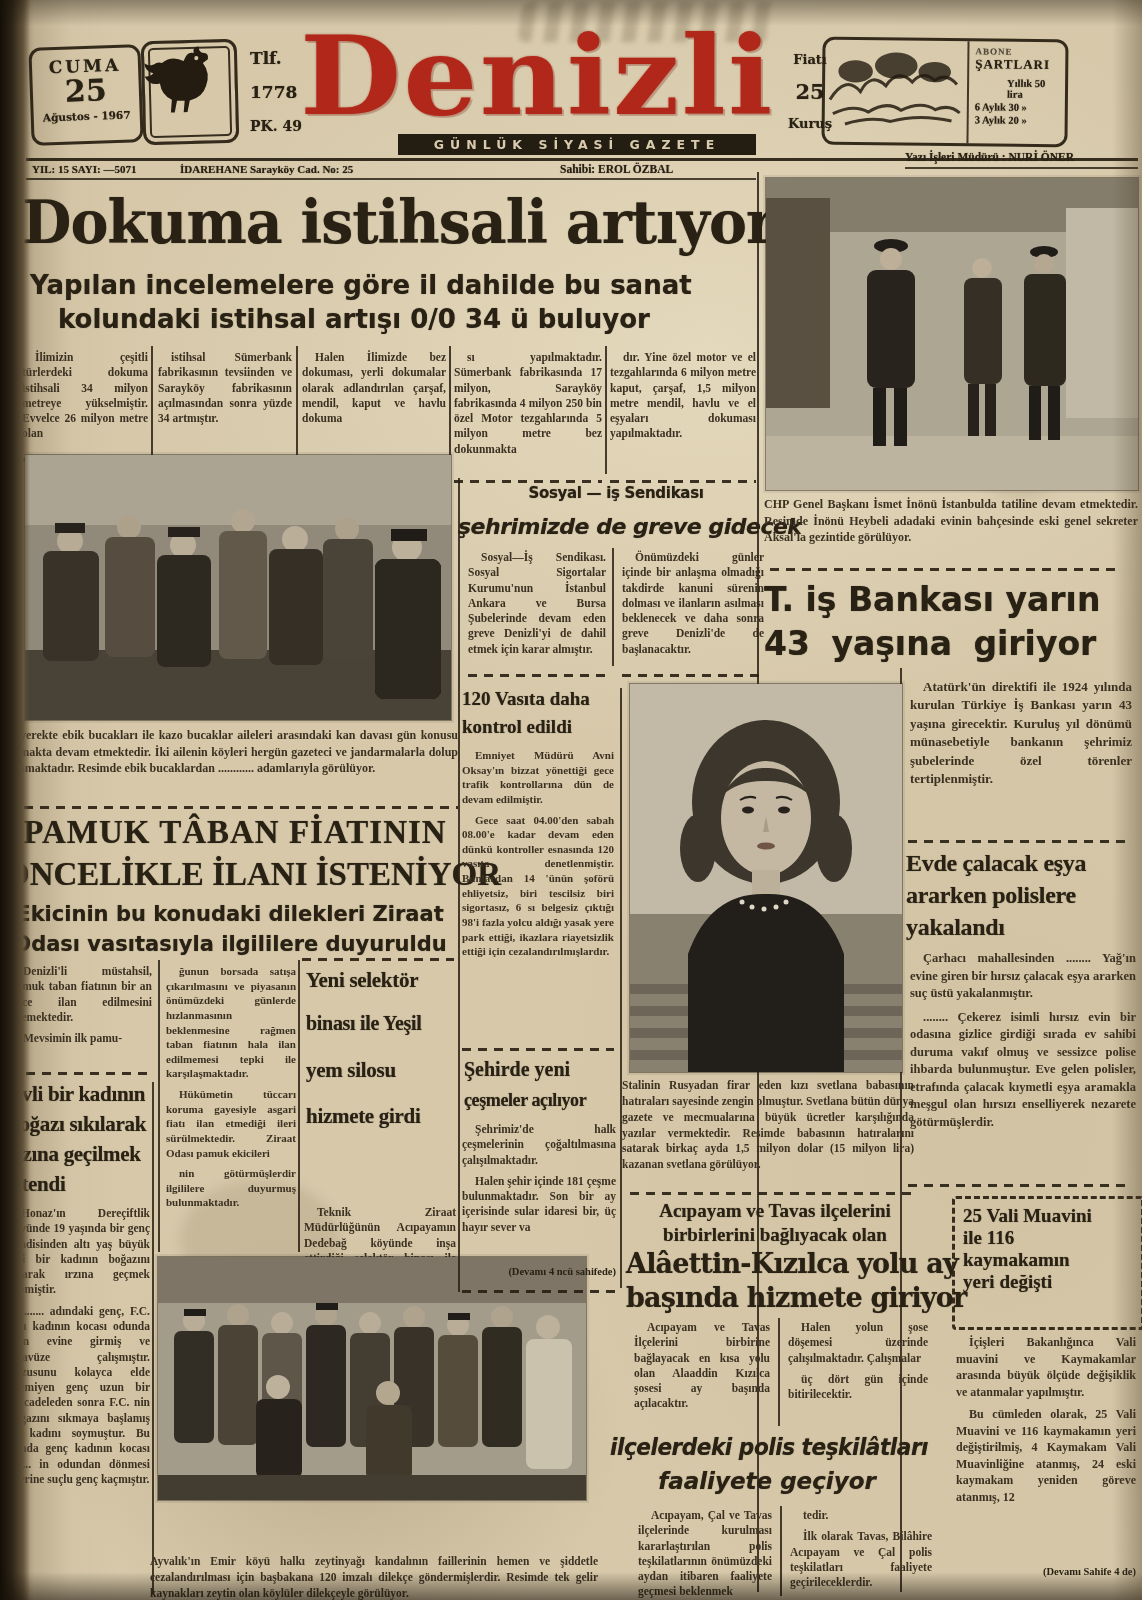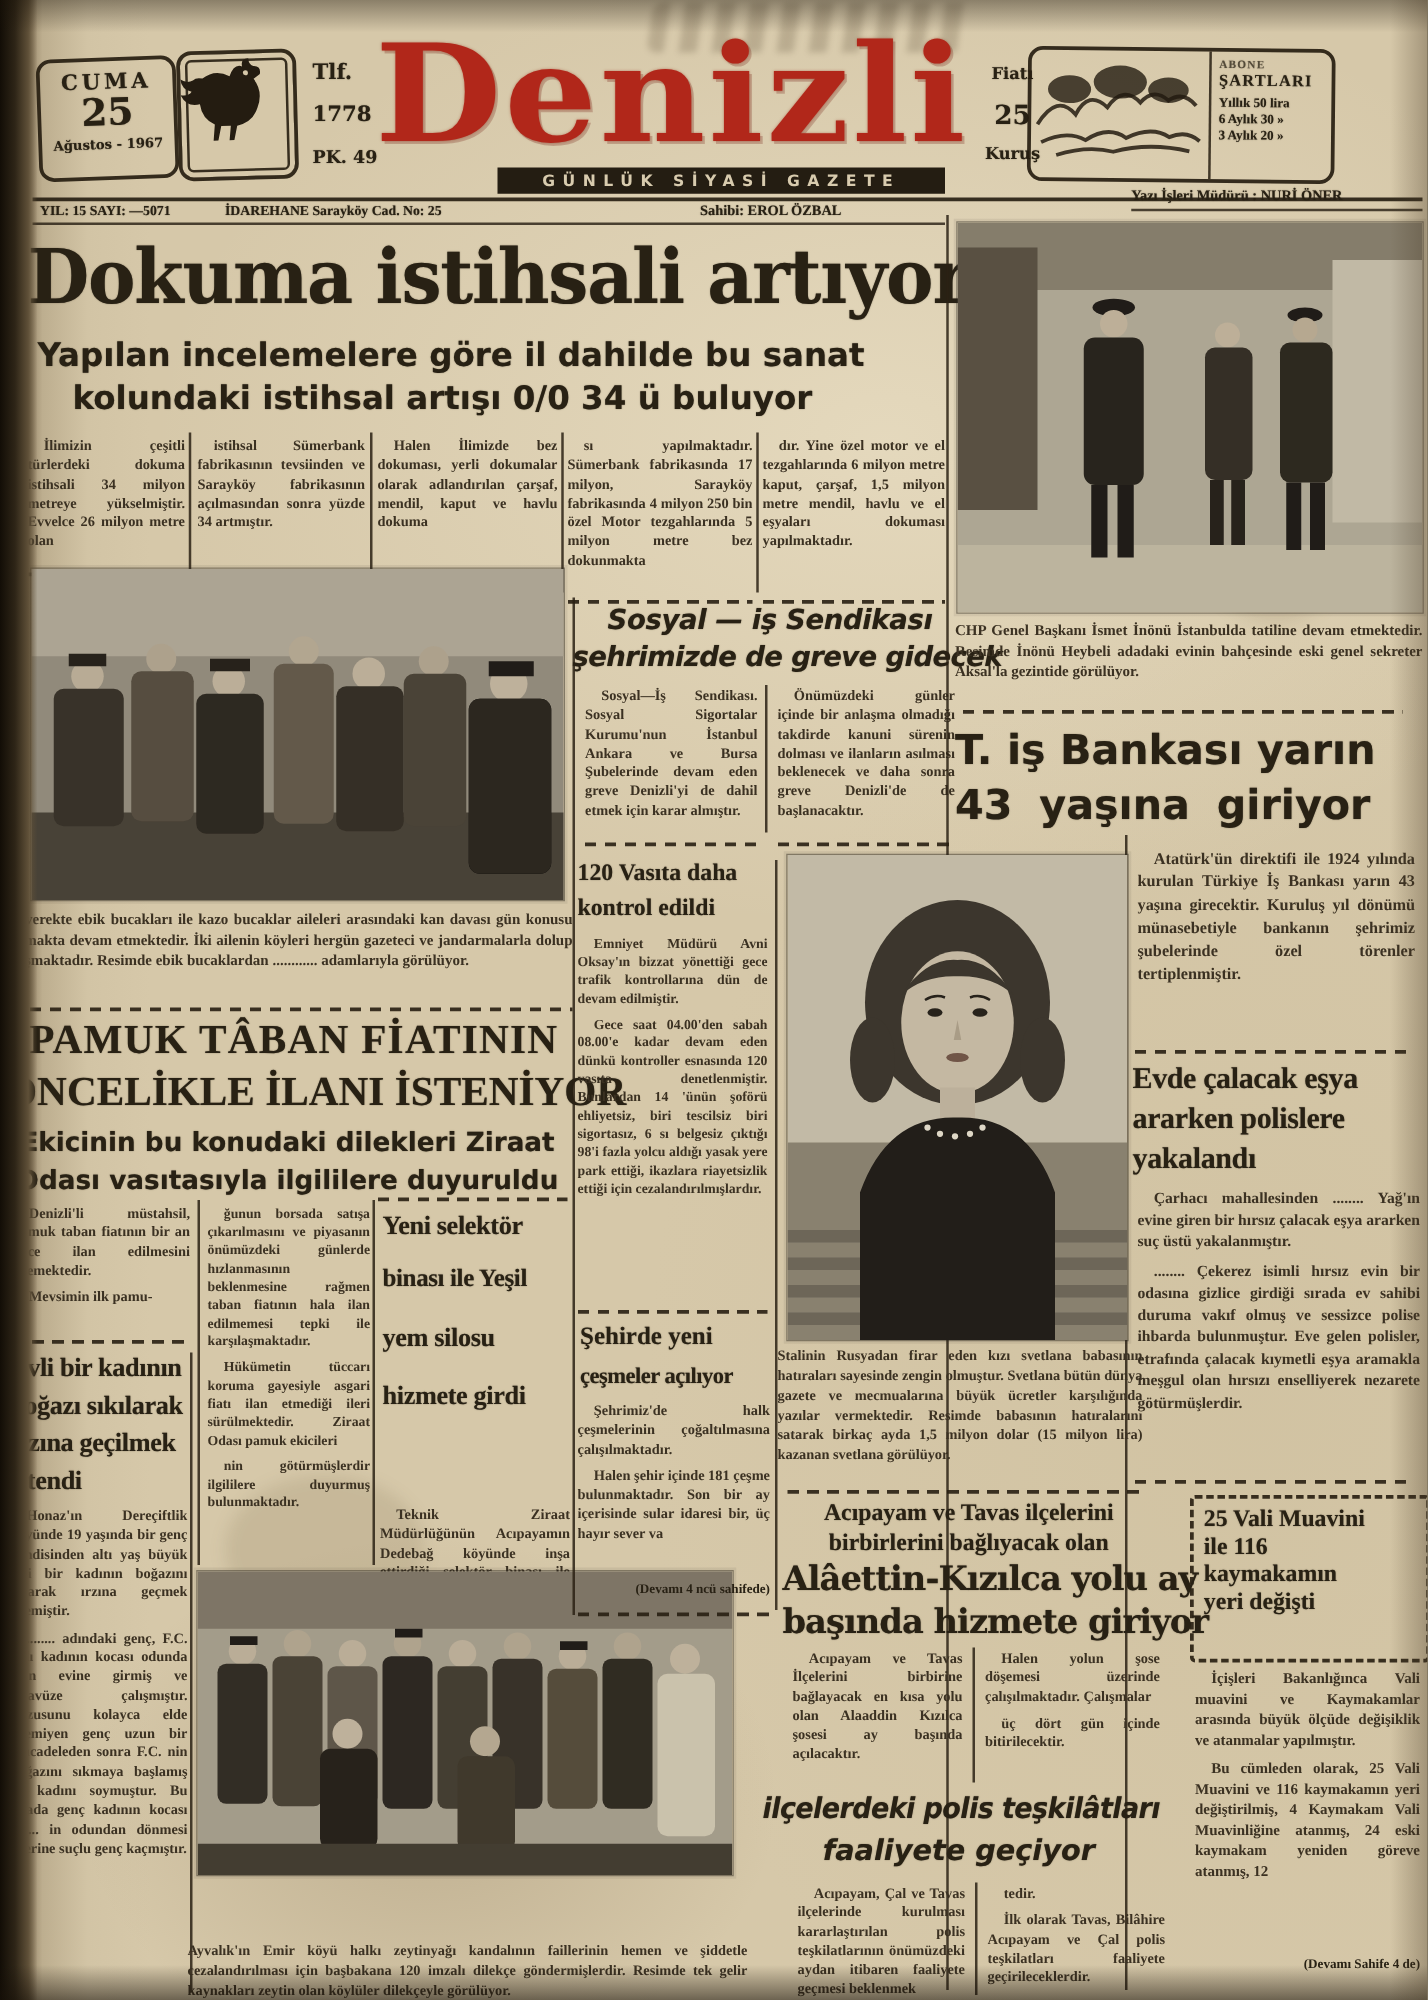--- a/index.html
+++ b/index.html
@@ -95,21 +95,21 @@
           <path d="M5 56 q15-25 30-8 q10-20 25-6 q12-18 26-4 q10-12 22-2 q12-8 22 4"></path>
           <path d="M8 70 q20-10 35-2 q18-12 32-2 q20-10 34-1 q14-6 24 3"></path>
           <path d="M20 80 q25-8 45-3 q28-8 60-1"></path>
         </g>
       </svg>
     </div>
     <div style="width:2px;background:rgba(38,29,16,.85);"></div>
     <div style="flex:1;padding:5px 4px 0 6px;">
       <div class="slabL ht" style="font-size:9px;letter-spacing:1px;opacity:.75;">ABONE</div>
       <div class="slabL ht" style="font-size:13px;letter-spacing:1px;">ŞARTLARI</div>
-      <div class="slabL ht" style="font-size:10.5px;margin-top:5px;">Yıllık 50 lira</div>
+      <div class="slabL ht" style="font-size:10.5px;margin-top:5px;margin-left:32px;">Yıllık 50 lira</div>
       <div class="slabL ht" style="font-size:10.5px;margin-top:2px;">6 Aylık 30 »</div>
       <div class="slabL ht" style="font-size:10.5px;margin-top:2px;">3 Aylık 20 »</div>
     </div>
   </div>
 
   <div class="abs hrule" style="left:26px;top:158px;width:1112px;"></div>
   <div class="abs nw slabL ht" style="left:32px;top:163px;font-size:11px;">YIL: 15   SAYI: —5071</div>
   <div class="abs nw slabL ht" style="left:180px;top:163px;font-size:11px;">İDAREHANE   Sarayköy   Cad. No: 25</div>
   <div class="abs nw slabL ht" style="left:560px;top:163px;font-size:11.5px;">Sahibi:  EROL ÖZBAL</div>
   <div class="abs nw slabL ht" style="left:905px;top:151px;font-size:11.5px;">Yazı İşleri Müdürü :  NURİ ÖNER</div>
@@ -252,21 +252,21 @@
         <circle cx="230" cy="136" r="12" fill="#bca986"></circle>
           <rect x="208" y="148" width="46" height="76" rx="8" fill="#3f3522"></rect>
       </g>
       <rect y="218" width="428" height="25" fill="#433928"></rect>
     </svg>
   </div>
   <div class="abs cap" style="left:150px;top:1506px;width:448px;height:62px;overflow:hidden;font-size:11.5px;margin-top:48px;">Ayvalık'ın Emir köyü halkı zeytinyağı kandalının faillerinin hemen ve şiddetle cezalandırılması için başbakana 120 imzalı dilekçe göndermişlerdir. Resimde tek gelir kaynakları zeytin olan köylüler dilekçeyle görülüyor.</div>
 
   <div class="abs vrule" style="left:458px;top:478px;height:814px;"></div>
 
-  <div class="abs nw sansb ht ctr" style="left:466px;top:484px;width:300px;font-size:22px;font-style:italic;letter-spacing:-.3px;">Sosyal — iş Sendikası</div>
+  <div class="abs nw sansb ht ctr" style="left:466px;top:484px;width:300px;font-size:15px;letter-spacing:-.3px;">Sosyal — iş Sendikası</div>
   <div class="abs nw sansb ht ctr" style="left:458px;top:514px;width:314px;font-size:22px;font-style:italic;letter-spacing:-.5px;">şehrimizde de greve gidecek</div>
   <div class="abs body" style="left:468px;top:550px;width:138px;height:122px;overflow:hidden;">
       <p>Sosyal—İş Sendikası. Sosyal Sigortalar Kurumu'nun İstanbul Ankara ve Bursa Şubelerinde devam eden greve Denizli'yi de dahil etmek için karar almıştır.</p>
     </div>
   <div class="abs body" style="left:622px;top:550px;width:142px;height:122px;overflow:hidden;">
       <p>Önümüzdeki günler içinde bir anlaşma olmadığı takdirde kanuni sürenin dolması ve ilanların asılması beklenecek ve daha sonra greve Denizli'de de başlanacaktır.</p>
     </div>
   <div class="abs vrule" style="left:612px;top:548px;height:118px;"></div>
   <div class="abs dash" style="left:468px;top:674px;width:138px;"></div>
   <div class="abs dash" style="left:622px;top:674px;width:142px;"></div>

